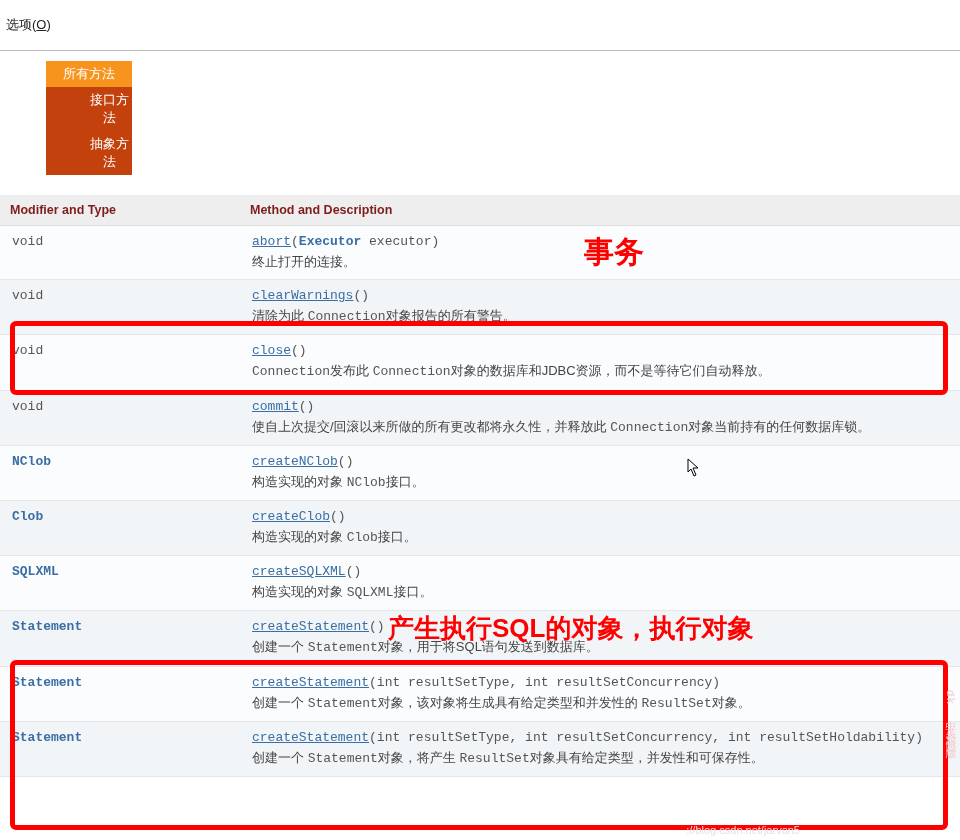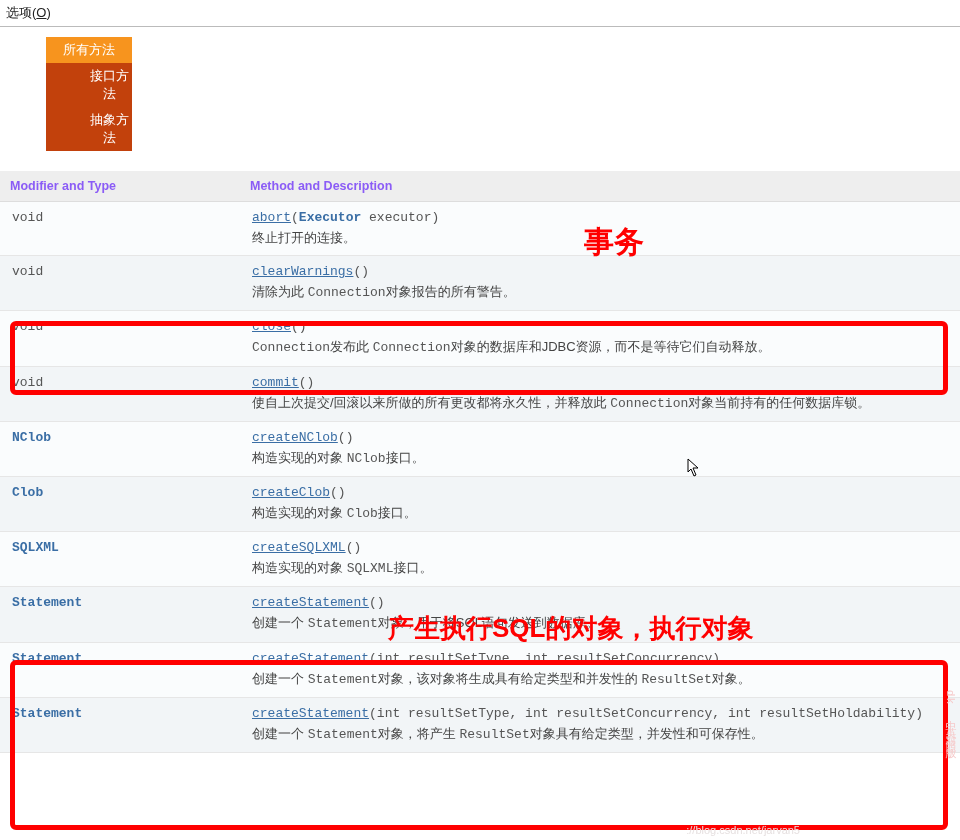--- a/index.html
+++ b/index.html
@@ -1,26 +1,26 @@
 <!DOCTYPE html>
 <html><head>
 <meta charset="utf-8">
 <style>
   * { box-sizing: border-box; }
   html, body { margin: 0; padding: 0; background: #fefefe; font-family: Arial, "Microsoft YaHei", sans-serif; font-size: 13px; color: #333; }
   .page { width: 960px; height: 840px; position: relative; overflow: hidden; background: #fff; }
-  .topbar { border-bottom: 1px solid #bbb; padding: 4px 6px; font-size: 13px; color: #222; }
+  .topbar { border-bottom: 1px solid #bbb; padding: 16px 6px; font-size: 13px; color: #222; }
   .underline { text-decoration: underline; }
   .tabs { margin: 10px 0 20px 46px; }
   .tab { display: inline-block; width: 86px; text-align: center; padding: 4px 0; font-size: 13px; color: #fff; margin-right: -4px; }
   .tab.active { background: #f7941e; }
   .tab.inactive { background: #c2410c; padding-left: 41px; }
   .tabs .row2 { margin-top: 0; }
   table.methods { width: 100%; border-collapse: collapse; }
-  table.methods th { text-align: left; font-weight: bold; font-size: 12.5px; color: #8b5cf6; padding: 8px 10px; background: #eee; border-bottom: 1px solid #ddd; }
+  table.methods th { text-align: left; font-weight: bold; font-size: 12.5px; color: #7f1d1d; padding: 8px 10px; background: #eee; border-bottom: 1px solid #ddd; }
   table.methods td { vertical-align: top; padding: 8px 12px; border-bottom: 1px solid #e6e6e6; }
   table.methods tr:nth-child(even) td { background: #f2f5f7; }
   table.methods tr:nth-child(odd) td  { background: #fafcfd; }
   .mod-col { width: 240px; font-family: "Consolas","Courier New",monospace; font-size: 13px; color: #555; }
   .mod-col a.typelink { color: #3a6ea5; font-weight: bold; text-decoration: none; font-family: "Consolas","Courier New",monospace; }
   .sig { font-family: "Consolas","Courier New",monospace; font-size: 13px; }
   .sig .mname { color: #3a6ea5; font-weight: normal; }
   .sig .paramtype { color: #3a6ea5; font-weight: bold; }
   .sig .paramname { color: #555; }
   .sig .paren { color: #555; }
@@ -128,21 +128,21 @@
         <tr>
           <td class="mod-col"><a class="typelink" href="#">Statement</a></td>
           <td>
             <div class="sig"><a class="mname" href="#">createStatement</a><span class="paren">(<span class="paramname">int resultSetType</span>, <span class="paramname">int resultSetConcurrency</span>, <span class="paramname">int resultSetHoldability</span>)</span></div>
             <div class="desc">创建一个 <code>Statement</code>对象，将产生 <code>ResultSet</code>对象具有给定类型，并发性和可保存性。</div>
           </td>
         </tr>
       </tbody>
   </table>
 
-  <div class="anno-text" style="left:584px; top:222px; font-size:30px;">事务</div>
+  <div class="anno-text" style="left:584px; top:232px; font-size:30px;">事务</div>
   <div class="anno-box" style="left:10px; top:321px; width:938px; height:74px;"></div>
 
   <div class="anno-text" style="left:388px; top:611px; font-size:26px;">产生执行SQL的对象，执行对象</div>
   <div class="anno-box" style="left:10px; top:660px; width:938px; height:170px;"></div>
 
   <div class="cursor" style="left:687px; top:458px;">
     <svg viewBox="0 0 14 20">
         <path d="M1 1 L1 14 L4 11 L7 18 L9 17 L6 10 L11 10 Z" fill="#fff" stroke="#000" stroke-width="1"></path>
       </svg>
   </div>

